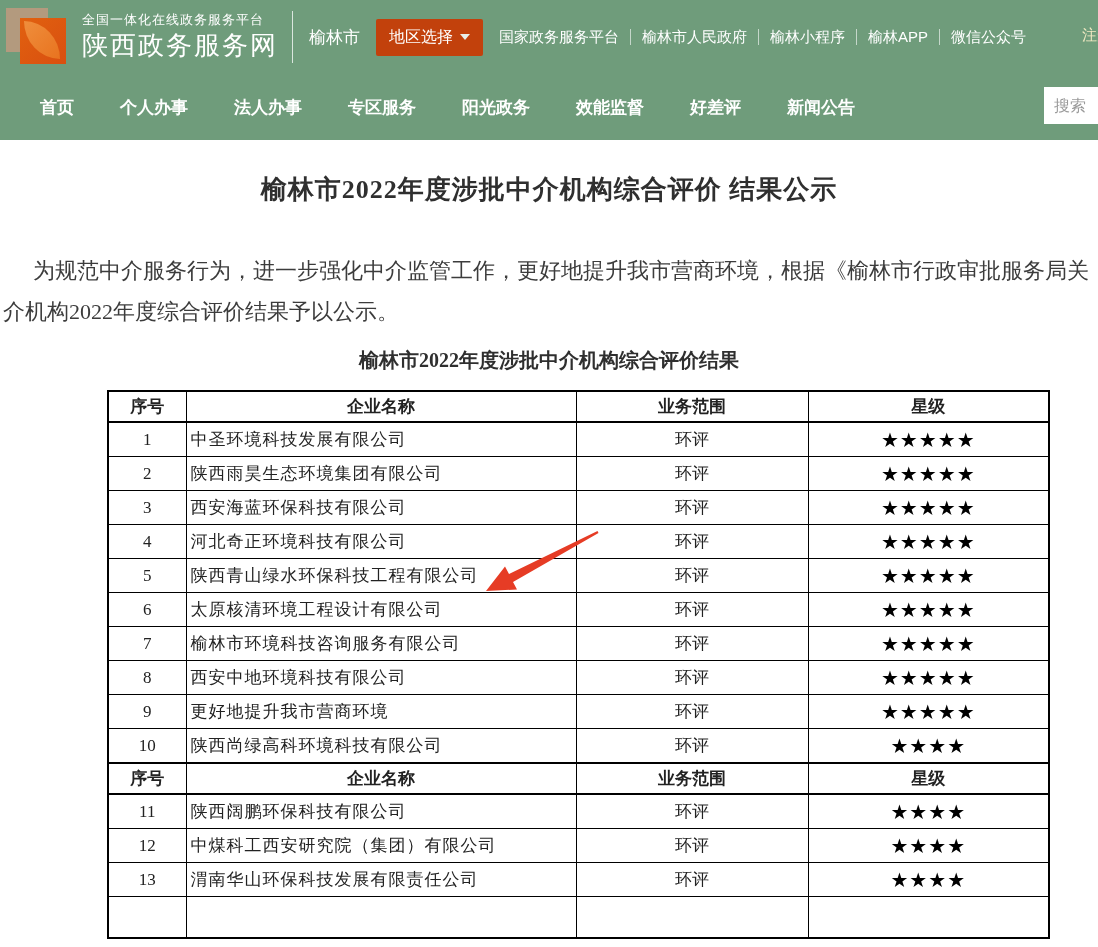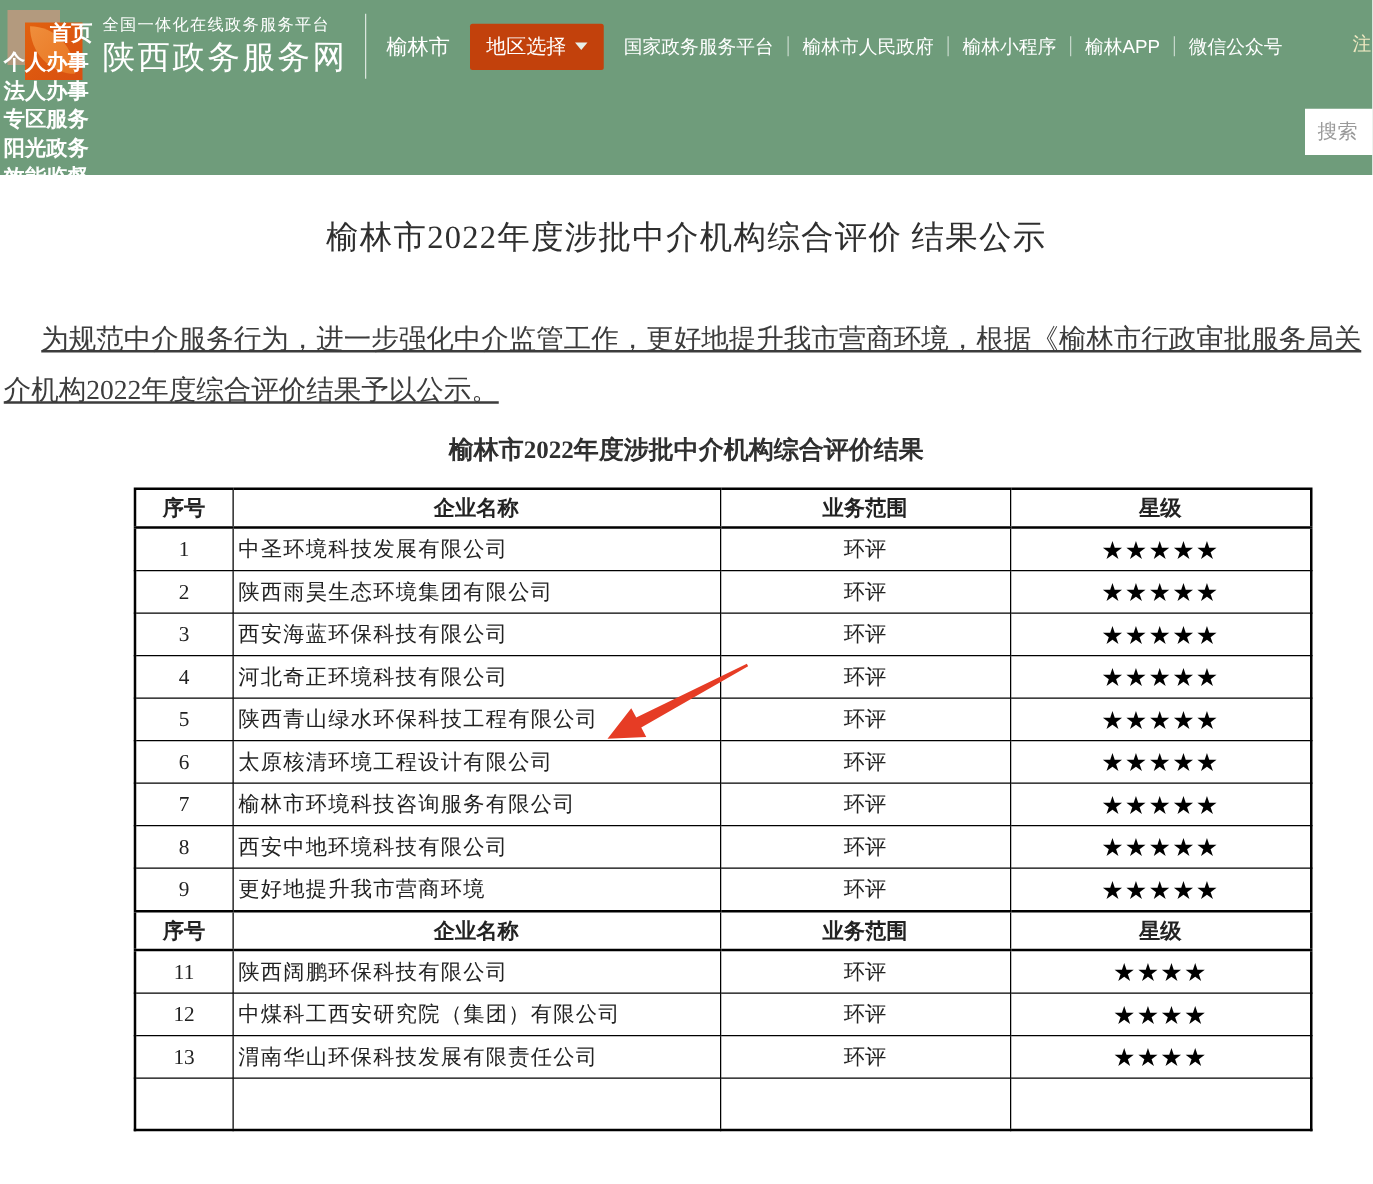--- a/index.html
+++ b/index.html
@@ -32,24 +32,24 @@
   
   .nav{height:66px;display:flex;align-items:center;position:relative;}
   .nav-item{color:#fff;font-size:17px;font-weight:bold;margin-right:46px;white-space:nowrap;cursor:pointer;}
   .nav-item:first-child{margin-left:40px;}
   .search-box{position:absolute;right:-30px;top:13px;width:84px;height:37px;background:#fff;}
   .search-box input{border:none;outline:none;width:100%;height:100%;box-sizing:border-box;
     padding-left:10px;font-size:16px;color:#333;background:transparent;}
   .search-box input::placeholder{color:#9a9a9a;}
   
   .article{font-family:"Liberation Serif","DejaVu Serif",serif;color:#333;}
-  .article-title{margin-top:30px;text-align:center;font-size:26px;font-weight:normal;
+  .article-title{margin-top:30px;text-align:center;font-size:26px;font-weight:bold;
     letter-spacing:1px;color:#2f2f2f;line-height:40px;}
   .paragraph{margin-top:40px;margin-left:3px;font-size:22px;color:#3c3c3c;}
-  .p-line{white-space:nowrap;line-height:41px;height:41px;overflow:visible;text-decoration:underline;}
+  .p-line{white-space:nowrap;line-height:41px;height:41px;overflow:visible;}
   .p-line.indented{padding-left:30px;}
   .table-caption{margin-top:16px;text-align:center;font-size:20px;font-weight:bold;
     color:#2f2f2f;line-height:24px;}
   
   table.results{border-collapse:collapse;table-layout:fixed;width:941px;
     margin:18px 0 0 107px;border:2px solid #000;
     font-family:"Liberation Serif","DejaVu Serif",serif;}
   table.results th,table.results td{border:1px solid #000;height:33px;padding:0;
     font-size:17px;color:#222;text-align:center;vertical-align:middle;overflow:hidden;}
   table.results th{font-weight:bold;height:29px;border-bottom-width:2px;border-top-width:2px;}
@@ -88,21 +88,21 @@
         <div class="tl-sep"></div>
         <a class="toplink">榆林小程序</a>
         <div class="tl-sep"></div>
         <a class="toplink">榆林APP</a>
         <div class="tl-sep"></div>
         <a class="toplink">微信公众号</a>
       </div>
     <div class="register">注册</div>
   </div>
   <div class="nav">
-    <div style="display:flex;align-items:center;flex-direction:column;">
+    <div style="display:flex;align-items:center;">
         <div class="nav-item">首页</div>
         <div class="nav-item">个人办事</div>
         <div class="nav-item">法人办事</div>
         <div class="nav-item">专区服务</div>
         <div class="nav-item">阳光政务</div>
         <div class="nav-item">效能监督</div>
         <div class="nav-item">好差评</div>
         <div class="nav-item">新闻公告</div>
       </div>
     <div class="search-box">
@@ -180,20 +180,26 @@
           <td class="c2">环评</td>
           <td class="c3">★★★★★</td>
         </tr>
         <tr>
           <td class="c0">9</td>
           <td class="c1">更好地提升我市营商环境</td>
           <td class="c2">环评</td>
           <td class="c3">★★★★★</td>
         </tr>
         <tr>
+          <td class="c0">10</td>
+          <td class="c1">陕西尚绿高科环境科技有限公司</td>
+          <td class="c2">环评</td>
+          <td class="c3">★★★★</td>
+        </tr>
+        <tr>
           <th>序号</th>
           <th>企业名称</th>
           <th>业务范围</th>
           <th>星级</th>
         </tr>
         <tr>
           <td class="c0">11</td>
           <td class="c1">陕西阔鹏环保科技有限公司</td>
           <td class="c2">环评</td>
           <td class="c3">★★★★</td>

